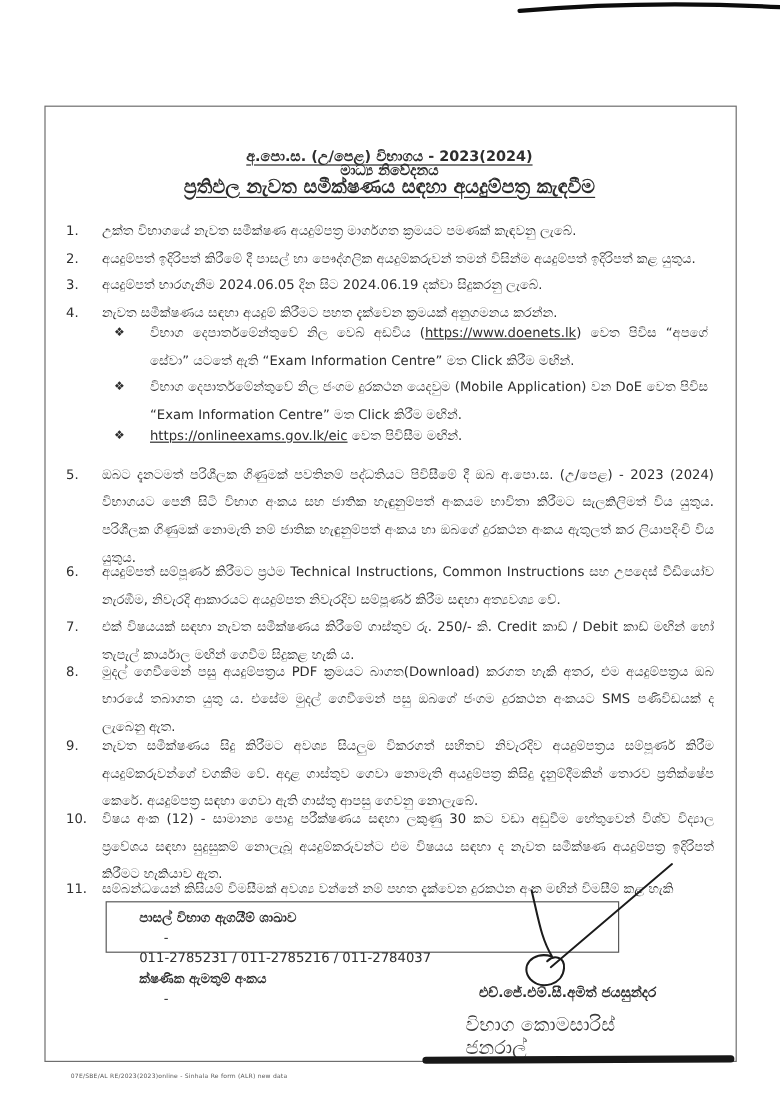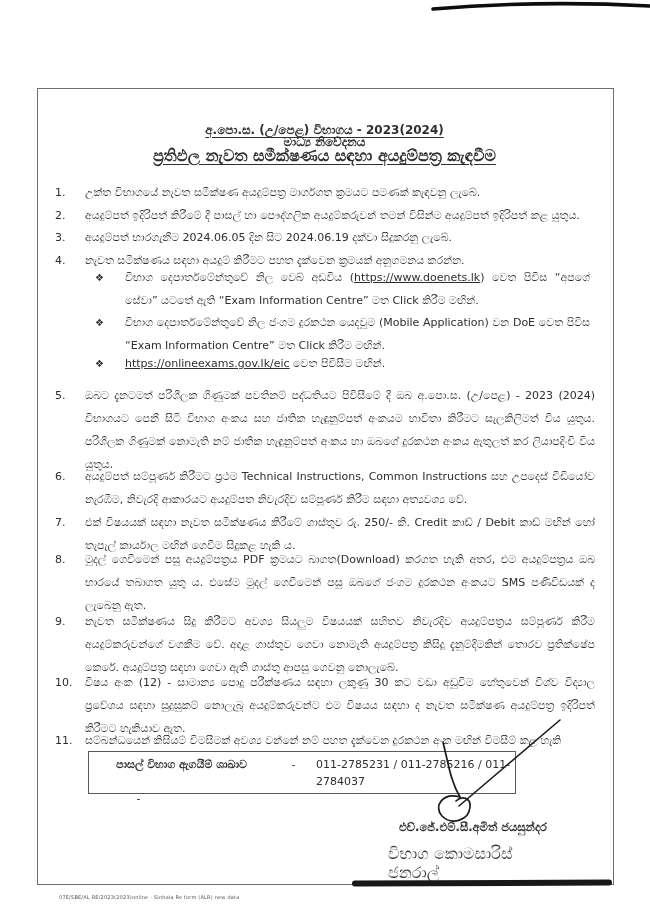--- a/index.html
+++ b/index.html
@@ -42,21 +42,21 @@
   .bullet .bicon{flex:0 0 30px;font-size:10px;}
   .bullet .btx{flex:1;text-align:justify;}
   #b1{top:266px;height:48px;}
   #b2{top:311px;height:48px;}
   #b3{top:352px;height:23px;}
   .link{text-decoration:underline;}
   
   .contact-box{position:absolute;left:88px;top:751px;width:428px;height:43px;
     border:1.2px solid #5a5a5a;box-sizing:border-box;
     padding:4px 0 0 27px;font-size:11px;background:transparent;}
-  .cb-row{display:flex;line-height:17px;}
+  .cb-row{display:flex;line-height:17px;flex-direction:column;}
   .cb-label{width:155px;font-weight:bold;}
   .cb-sep{width:45px;text-align:center;}
   .cb-value{flex:1;}
   
   .sig-svg{position:absolute;left:405px;top:712px;}
   .sig-name{position:absolute;left:384px;top:820px;width:178px;text-align:center;
     font-weight:bold;font-size:11.5px;}
   .sig-role{position:absolute;left:388px;top:844px;width:178px;text-align:left;
     font-size:16px;color:#3a3a3a;}
   
@@ -117,38 +117,39 @@
 <div class="item" id="i7">
   <span class="no">7.</span>
   <span class="tx">එක් විෂයයක් සඳහා නැවත සමීක්ෂණය කිරීමේ ගාස්තුව රු. 250/- කි. Credit කාඩ් / Debit කාඩ් මඟින් හෝ තැපැල් කාර්යාල මඟින් ගෙවීම සිදුකළ හැකි ය.</span>
 </div>
 <div class="item" id="i8">
   <span class="no">8.</span>
   <span class="tx">මුදල් ගෙවීමෙන් පසු අයදුම්පත්‍රය PDF ක්‍රමයට බාගත(Download) කරගත හැකි අතර, එම අයදුම්පත්‍රය ඔබ භාරයේ තබාගත යුතු ය. එසේම මුදල් ගෙවීමෙන් පසු ඔබගේ ජංගම දුරකථන අංකයට SMS පණිවිඩයක් ද ලැබෙනු ඇත.</span>
 </div>
 <div class="item" id="i9">
   <span class="no">9.</span>
-  <span class="tx">නැවත සමීක්ෂණය සිදු කිරීමට අවශ්‍ය සියලුම විෂයයක් සහිතව නිවැරදිව අයදුම්පත්‍රය සම්පූර්ණ කිරීම අයදුම්කරුවන්ගේ වගකීම වේ. අදාළ ගාස්තුව ගෙවා නොමැති අයදුම්පත්‍ර කිසිදු දැනුම්දීමකින් තොරව ප්‍රතික්ෂේප කෙරේ. අයදුම්පත්‍ර සඳහා ගෙවා ඇති ගාස්තු ආපසු ගෙවනු නොලැබේ.</span>
+  <span class="tx">නැවත සමීක්ෂණය සිදු කිරීමට අවශ්‍ය සියලුම විකරගත් සහිතව නිවැරදිව අයදුම්පත්‍රය සම්පූර්ණ කිරීම අයදුම්කරුවන්ගේ වගකීම වේ. අදාළ ගාස්තුව ගෙවා නොමැති අයදුම්පත්‍ර කිසිදු දැනුම්දීමකින් තොරව ප්‍රතික්ෂේප කෙරේ. අයදුම්පත්‍ර සඳහා ගෙවා ඇති ගාස්තු ආපසු ගෙවනු නොලැබේ.</span>
 </div>
 <div class="item" id="i10">
   <span class="no">10.</span>
   <span class="tx">විෂය අංක (12) - සාමාන්‍ය පොදු පරීක්ෂණය සඳහා ලකුණු 30 කට වඩා අඩුවීම හේතුවෙන් විශ්ව විද්‍යාල ප්‍රවේශය සඳහා සුදුසුකම් නොලැබූ අයදුම්කරුවන්ට එම විෂයය සඳහා ද නැවත සමීක්ෂණ අයදුම්පත්‍ර ඉදිරිපත් කිරීමට හැකියාව ඇත.</span>
 </div>
 <div class="item" id="i11">
   <span class="no">11.</span>
   <span class="tx">සම්බන්ධයෙන් කිසියම් විමසීමක් අවශ්‍ය වන්නේ නම් පහත දැක්වෙන දුරකථන අංක මඟින් විමසීම් කළ හැකි</span>
 </div>
 
 <div class="contact-box">
   <div class="cb-row">
     <span class="cb-label">පාසල් විභාග ඇගයීම් ශාඛාව</span>
     <span class="cb-sep">-</span>
     <span class="cb-value">011-2785231  /  011-2785216  /  011-2784037</span>
   </div>
   <div class="cb-row">
+    <span class="cb-label">ක්ෂණික ඇමතුම් අංකය</span>
     <span class="cb-sep">-</span>
   </div>
 </div>
 
 <svg class="sig-svg" width="170" height="115" viewBox="0 0 170 115">
   <path d="M155 8 L54 94" fill="none" stroke="#1c1c1c" stroke-width="1.6" stroke-linecap="round"></path>
   <path d="M38 30 C44 55 46 70 55 85 C38 80 28 94 37 104 C47 114 64 108 65 95 C66 86 57 83 51 89" fill="none" stroke="#1c1c1c" stroke-width="1.7" stroke-linecap="round" stroke-linejoin="round"></path>
 </svg>
 
 <div class="sig-name">එච්.ජේ.එම්.සී.අමිත් ජයසුන්දර</div>

